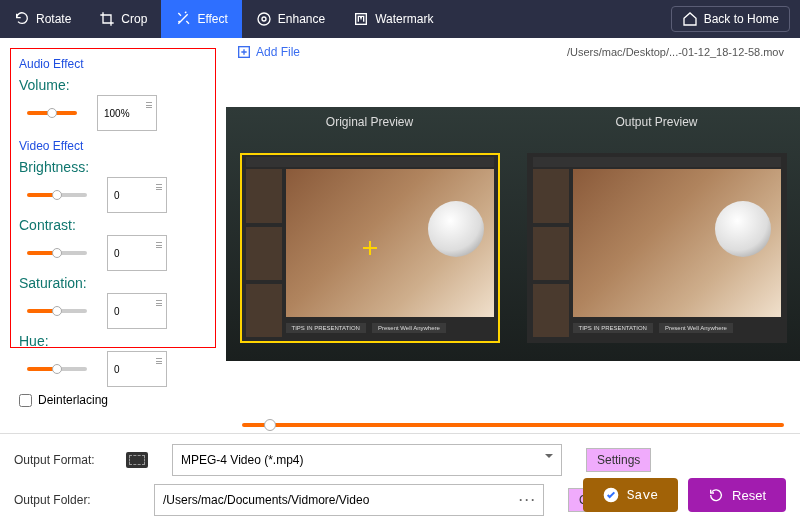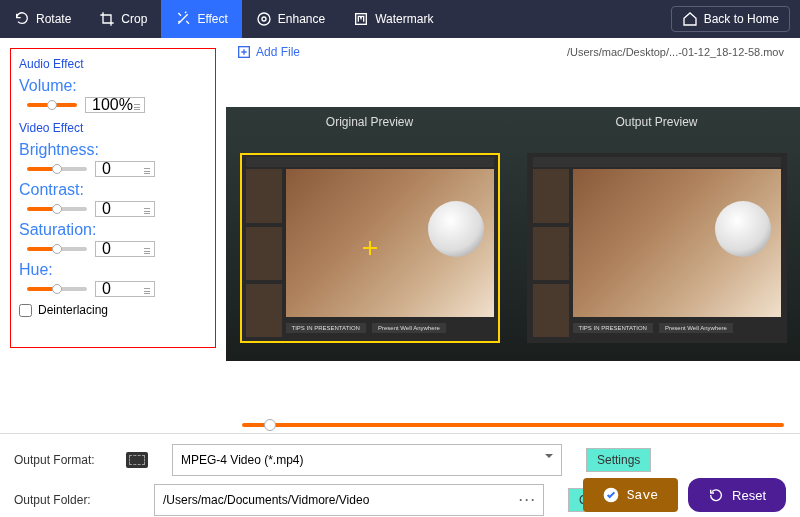--- a/index.html
+++ b/index.html
@@ -8,26 +8,26 @@
 .toolbar-item { display: flex; align-items: center; padding: 0 14px; gap: 6px; cursor: pointer; font-size: 12px; }
 .toolbar-item.active { background: #2e6fff; }
 .toolbar-spacer { flex: 1; }
 .back-home { border: 1px solid #5a5d75; border-radius: 4px; margin: 6px 10px; padding: 4px 10px; display: flex; align-items: center; gap: 6px; cursor: pointer; }
 .icon { width: 16px; height: 16px; fill: none; stroke: currentColor; stroke-width: 2; display: inline-block; flex-shrink: 0; }
 .content { display: flex; height: 395px; }
 .sidebar { width: 226px; padding: 10px; }
 .sidebar-box { border: 1px solid #ff0000; height: 300px; padding: 8px; }
 .section-title { color: #1f4fe0; font-size: 12px; margin-bottom: 6px; }
 .row { margin-bottom: 4px; }
-.row-label { color: #3b82f6; font-size: 16px; margin-bottom: 2px; }
+.row-label { color: #0f766e; font-size: 14px; margin-bottom: 2px; }
 .row-controls { display: flex; align-items: center; gap: 8px; }
 .slider { appearance: none; -webkit-appearance: none; width: 60px; height: 4px; background: linear-gradient(to right,#ff6a00 0%,#ff6a00 50%,#ccc 50%,#ccc 100%); border-radius: 2px; margin-left: 8px; }
 .slider.vol { background: linear-gradient(to right,#ff6a00 0%,#ff6a00 100%); width: 50px; }
 .slider::-webkit-slider-thumb { appearance: none; width: 10px; height: 10px; border-radius: 50%; background: #fff; border: 1px solid #aaa; cursor: pointer; }
-.numbox { width: 60px; height: 16px; border: 1px solid #bbb; display: flex; align-items: center; padding: 0 16px 0 6px; position: relative; font-size: 16px; background: #fff; }
+.numbox { width: 60px; height: 36px; border: 1px solid #bbb; display: flex; align-items: center; padding: 0 16px 0 6px; position: relative; font-size: 10px; background: #fff; margin-left: 12px; }
 .numbox::after { content: ""; position: absolute; right: 3px; top: 3px; width: 8px; height: 12px; background: linear-gradient(#666 0 0) center/6px 1px no-repeat, linear-gradient(#666 0 0) center 30%/6px 1px no-repeat, linear-gradient(#666 0 0) center 70%/6px 1px no-repeat; opacity: .6; }
 .chk { display: flex; align-items: center; gap: 6px; margin-top: 6px; }
 .chk input { width: 13px; height: 13px; }
 .preview-area { flex: 1; display: flex; flex-direction: column; gap: 42px; }
 .file-row { height: 30px; display: flex; align-items: center; padding: 0 10px; gap: 10px; font-size: 12px; color: #333; }
 .file-row .add { color: #3a6df0; display: flex; align-items: center; gap: 4px; cursor: pointer; }
 .file-path { flex: 1; text-align: right; color: #555; font-size: 11px; padding-right: 6px; }
 .previews { height: 278px; background: #1a1a1a; display: flex; position: relative; }
 .preview-half { flex: 1; position: relative; display: flex; flex-direction: column; align-items: center; color: #ddd; }
 .preview-title { padding: 8px 0 4px; font-size: 12px; }
@@ -54,24 +54,24 @@
 .vol-slider { appearance: none; width: 70px; height: 4px; background: linear-gradient(to right,#ff6a00 0%,#ff6a00 75%,#ccc 75%,#ccc 100%); border-radius: 2px; }
 .vol-slider::-webkit-slider-thumb { appearance: none; width: 10px; height: 10px; border-radius: 50%; background: #fff; border: 1px solid #aaa; }
 .footer { border-top: 1px solid #ddd; padding: 10px 14px; }
 .footer-row { display: flex; align-items: center; gap: 24px; margin-bottom: 8px; }
 .footer-row .lbl { width: 88px; color: #333; }
 .select, .textbox { border: 1px solid #bbb; height: 32px; display: flex; align-items: center; padding: 0 8px; font-size: 12px; background: #fff; position: relative; }
 .select { flex: 1; max-width: 390px; }
 .select::after { content: ""; position: absolute; right: 8px; top: 9px; border: 4px solid transparent; border-top-color: #666; }
 .textbox { flex: 1; max-width: 390px; }
 .dots { position: absolute; right: 6px; top: 0; bottom: 0; display: flex; align-items: center; font-weight: bold; color: #666; letter-spacing: 2px; }
-.btn { height: 24px; border: 1px solid #bbb; background: #5eead4; padding: 0 10px; display: flex; align-items: center; cursor: pointer; font-size: 12px; color: #333; }
+.btn { height: 24px; border: 1px solid #bbb; background: #f0abfc; padding: 0 10px; display: flex; align-items: center; cursor: pointer; font-size: 12px; color: #333; }
 .big-btn { height: 34px; padding: 0 20px; border-radius: 4px; display: flex; align-items: center; gap: 8px; font-size: 13px; cursor: pointer; color: #fff; border: none; }
 .save-btn { background: #a16207; font-family: Liberation Mono, monospace; }
-.reset-btn { background: #4c1d95; border-radius: 12px; }
+.reset-btn { background: #a21caf; }
 .footer-actions { display: flex; gap: 10px; position: absolute; right: 14px; bottom: 22px; }
 .format-icon { width: 22px; height: 16px; background: #333; border-radius: 2px; position: relative; }
 .format-icon::after { content: ""; position: absolute; inset: 3px; border: 1px dashed #999; }
 </style>
 </head>
 <body>
 
 <div class="toolbar">
   <div class="toolbar-item">
     <svg class="icon" viewBox="0 0 24 24">

